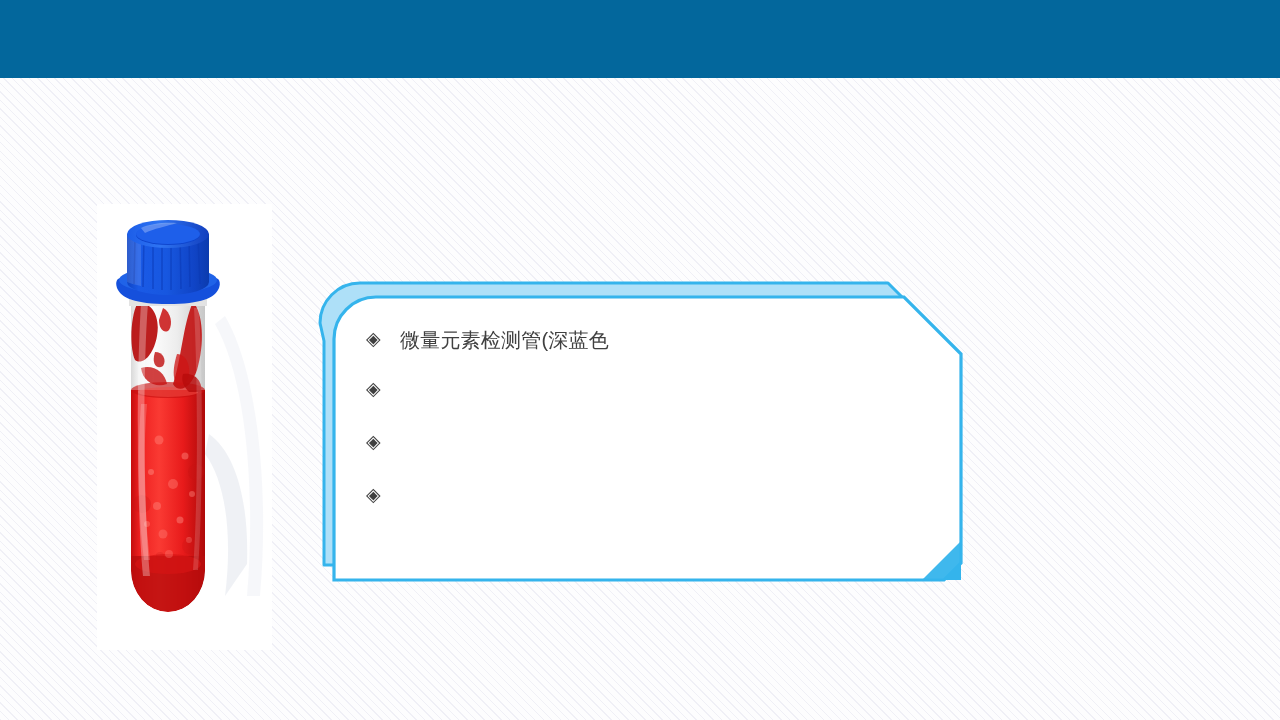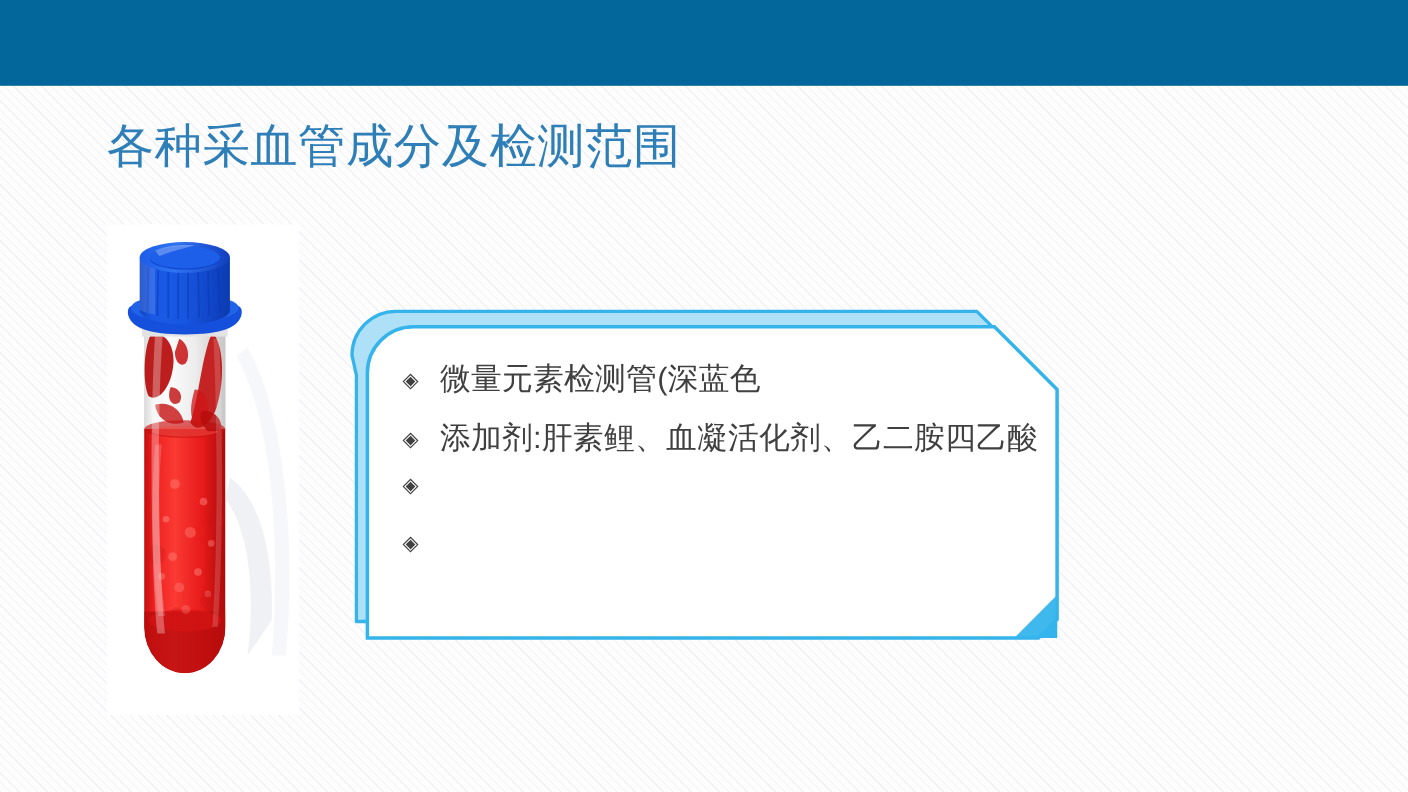--- a/index.html
+++ b/index.html
@@ -94,36 +94,35 @@
   .bullet-mark {
     width: 34px;
     flex: 0 0 34px;
     font-size: 19px;
     color: #404040;
     line-height: 1;
     position: relative;
     top: -2px;
   }
   .bullet-text {
-    font-size: 28px;
+    font-size: 20px;
     color: #404040;
     line-height: 1.2;
     white-space: nowrap;
     letter-spacing: 0.2px;
     text-align: right;
   }
 </style>
 </head>
 <body>
 
 <div id="slide">
 
   <div id="header-band"></div>
 
-  <div id="page-title">各种采血管成分及检测范围</div>
 
   <div id="tube-figure">
     <svg width="175" height="446" viewBox="0 0 175 446" xmlns="http://www.w3.org/2000/svg">
       <defs>
         <linearGradient id="capGrad" x1="0" y1="0" x2="1" y2="0">
           <stop offset="0%" stop-color="#0E44C4"></stop>
           <stop offset="14%" stop-color="#1A5AE6"></stop>
           <stop offset="48%" stop-color="#1757E0"></stop>
           <stop offset="82%" stop-color="#1044C6"></stop>
           <stop offset="100%" stop-color="#0B3BAE"></stop>
@@ -240,21 +239,20 @@
 
     <div id="bullet-list">
 
       <div class="bullet-row">
         <span class="bullet-mark">◈</span>
         <span class="bullet-text">微量元素检测管(深蓝色</span>
       </div>
 
       <div class="bullet-row">
         <span class="bullet-mark">◈</span>
-        <span class="bullet-text">添加剂:肝素鲤、血凝活化剂、乙二胺四乙酸</span>
       </div>
 
       <div class="bullet-row">
         <span class="bullet-mark">◈</span>
       </div>
 
       <div class="bullet-row">
         <span class="bullet-mark">◈</span>
       </div>
 

